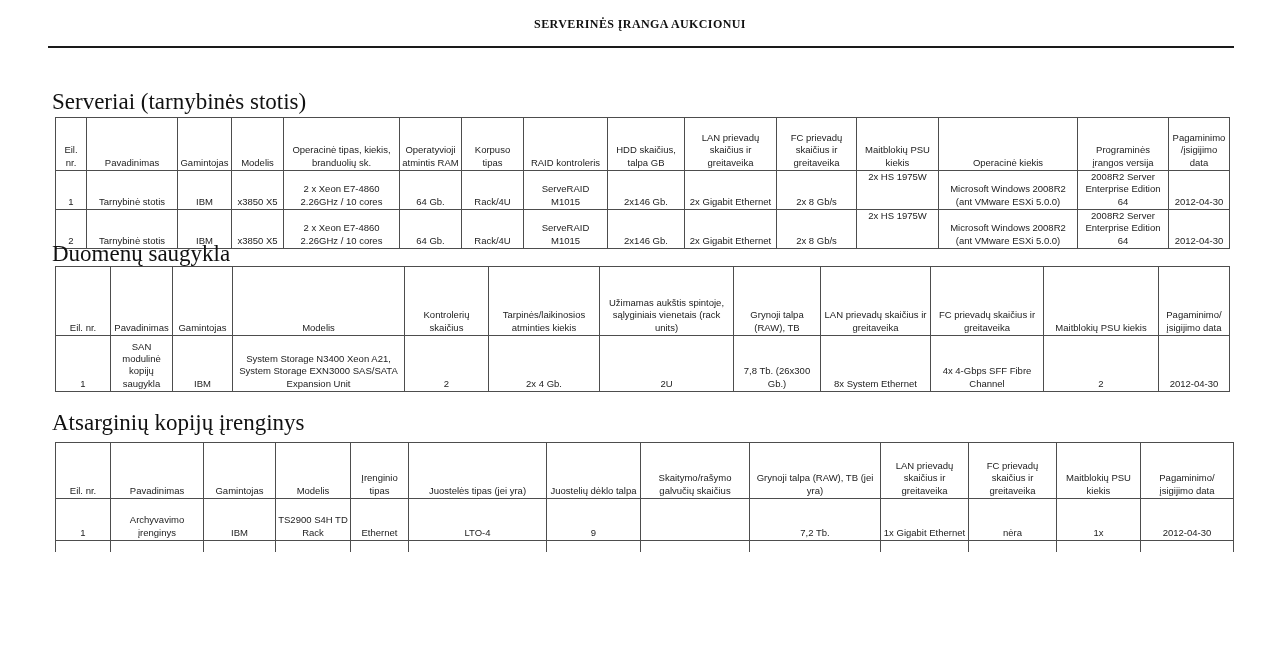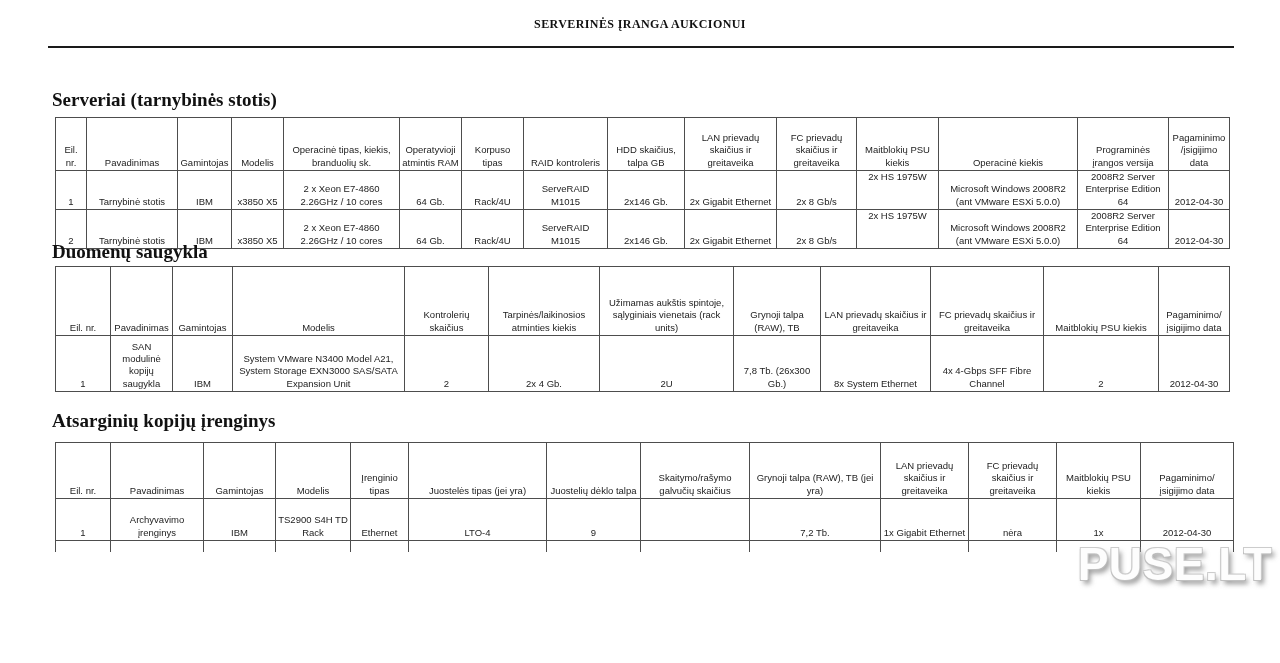--- a/index.html
+++ b/index.html
@@ -12,21 +12,21 @@
     position:absolute; top:17px; left:0; width:100%;
     text-align:center; font-family:"Liberation Serif", serif;
     font-weight:bold; font-size:12px; letter-spacing:.4px; color:#111;
   }
   .title-rule {
     position:absolute; top:46px; left:48px; width:1186px;
     border-bottom:2px solid #1a1a1a;
   }
   .section-heading {
     position:absolute; font-family:"Liberation Serif", serif;
-    font-weight:bold; font-size:19px; color:#111; white-space:nowrap;
+    font-weight:normal; font-size:23px; color:#111; white-space:nowrap;
   }
   #h-servers { left:52px; top:89px; }
   #h-storage { left:52px; top:241px; }
   #h-backup  { left:52px; top:410px; }
 
   table {
     position:absolute; border-collapse:collapse; table-layout:fixed;
     font-size:9.5px; line-height:1.3; color:#222;
   }
   #t-servers { left:55px; top:117px; }
@@ -167,21 +167,21 @@
       <th>Grynoji talpa (RAW), TB</th>
       <th>LAN prievadų skaičius ir greitaveika</th>
       <th>FC prievadų skaičius ir greitaveika</th>
       <th>Maitblokių PSU kiekis</th>
       <th>Pagaminimo/ įsigijimo data</th>
     </tr>
     <tr class="data">
       <td>1</td>
       <td>SAN modulinė kopijų saugykla</td>
       <td>IBM</td>
-      <td>System VMware N3400 Model A21, System Storage EXN3000 SAS/SATA Expansion Unit</td>
+      <td>System Storage N3400 Xeon A21, System Storage EXN3000 SAS/SATA Expansion Unit</td>
       <td>2</td>
       <td>2x 4 Gb.</td>
       <td>2U</td>
       <td>7,8 Tb. (26x300 Gb.)</td>
       <td>8x  System Ethernet</td>
       <td>4x  4-Gbps SFF Fibre Channel</td>
       <td>2</td>
       <td>2012-04-30</td>
     </tr>
   </tbody>
@@ -250,14 +250,13 @@
       <td></td>
       <td></td>
       <td></td>
       <td></td>
     </tr>
   </tbody>
     </table>
 </section>
 
 <div class="watermark">
-  <div>PUSE.LT</div>
 </div>
 
 </body></html>

